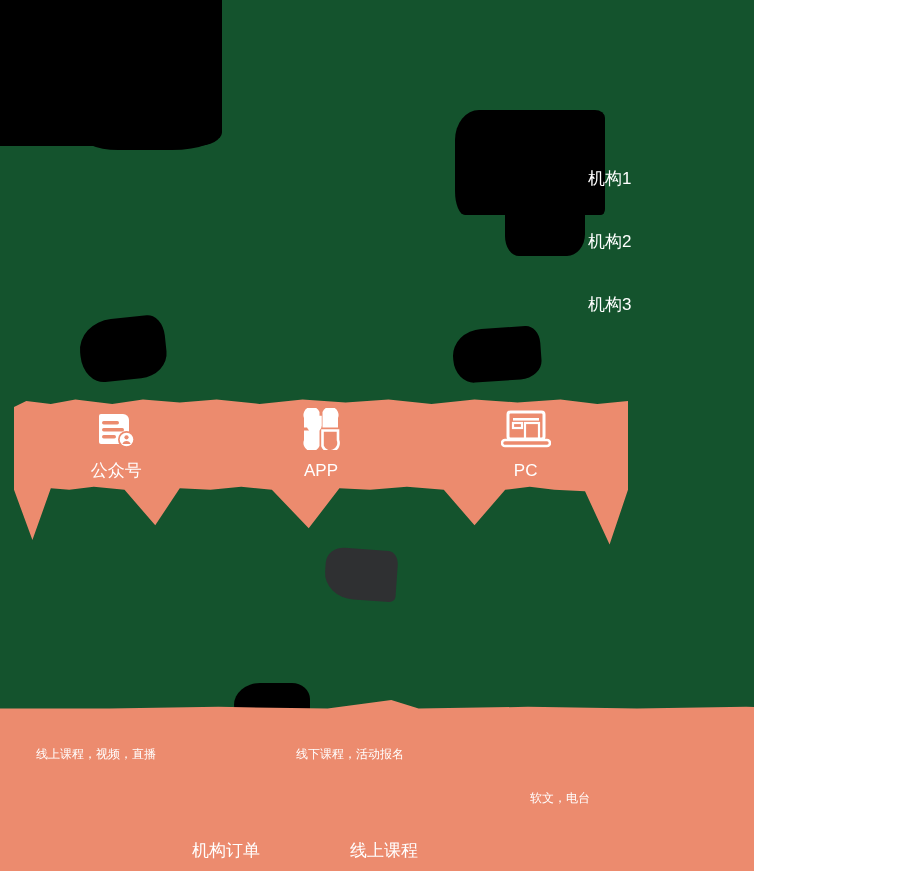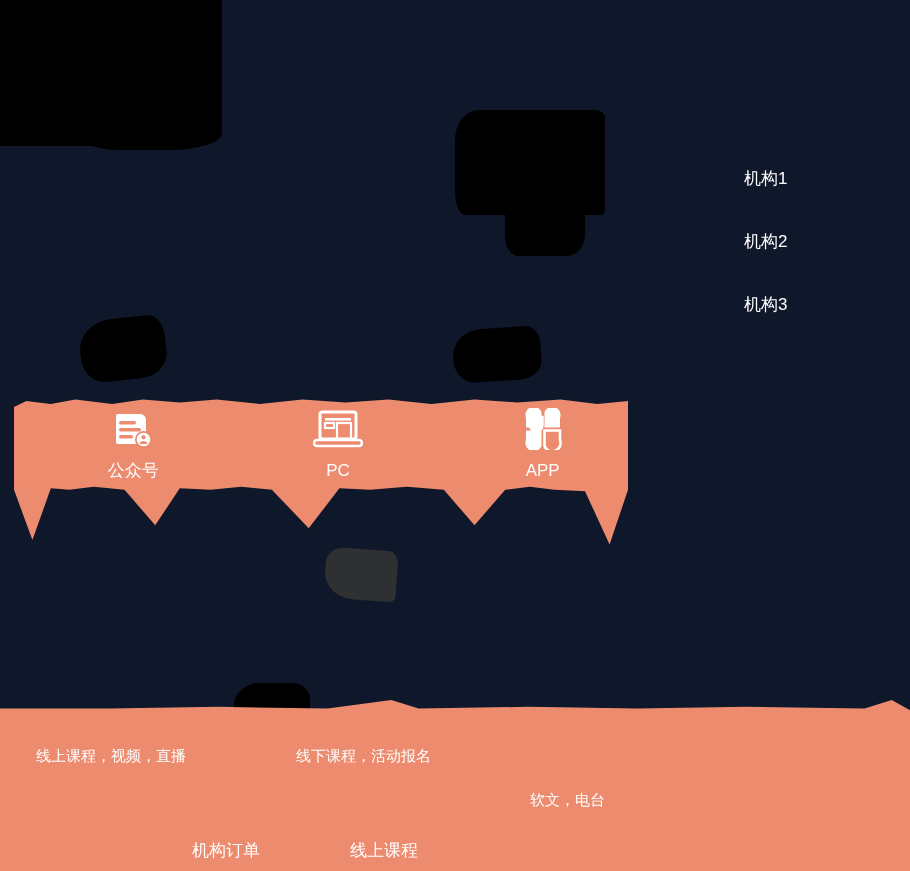--- a/index.html
+++ b/index.html
@@ -5,24 +5,24 @@
   html, body {
     margin: 0;
     padding: 0;
   }
   body {
     font-family: "Liberation Sans", "DejaVu Sans", sans-serif;
     background: #ffffff;
   }
   #stage {
     position: relative;
-    width: 910px;
+    width: 754px;
     height: 871px;
     overflow: hidden;
-    background: #0f172a;
+    background: #14532d;
   }
 
   
   .blob {
     position: absolute;
     background: #000000;
   }
   .blob-tl {
     left: 0; top: 0;
     width: 222px; height: 146px;
@@ -114,21 +114,21 @@
       40% 4%, 47% 1%, 54% 3%, 61% 1%, 68% 4%, 75% 1%, 82% 3%, 89% 1%,
       95% 4%, 100% 2%,
       100% 62%, 97% 99%, 93% 63%, 88% 62%, 84% 60%, 80% 62%,
       75% 86%, 70% 62%, 64% 60%, 58% 62%, 53% 61%, 48% 88%,
       42% 62%, 37% 60%, 32% 62%, 27% 61%, 23% 86%,
       18% 62%, 13% 60%, 9% 62%, 6% 61%, 3% 96%, 0% 62%
     );
   }
   .band-items {
     position: absolute;
-    left: 17px; top: 8px;
+    left: 0; top: 8px;
     width: 100%;
     display: flex;
     justify-content: space-around;
     align-items: flex-start;
   }
   .band-item {
     width: 110px;
     display: flex;
     flex-direction: column;
     align-items: center;
@@ -169,21 +169,21 @@
   .cat-row {
     position: absolute;
     left: 0;
     top: 48px;
     width: 910px;
     height: 30px;
   }
   .cat-item {
     position: absolute;
     color: #ffffff;
-    font-size: 15px;
+    font-size: 12px;
     line-height: 1;
     white-space: nowrap;
   }
   .cat-0 { left: 36px; }
   .cat-1 { left: 296px; }
   .cat-2 { left: 530px; margin-top: 44px; }
 
   .order-row {
     position: absolute;
     left: 0;
@@ -237,42 +237,42 @@
             <path d="M27.4 36 a4.3 4.3 0 0 1 8.2 0 z" fill="#ec8b6e"></path>
           </svg>
         </div>
         <div class="band-label">公众号</div>
       </div>
 
 
 
       <div class="band-item">
         <div class="band-icon">
+          <svg width="42" height="42" viewBox="0 0 42 42">
+            <path d="M19 20 H9.5 A7.5 7.5 0 0 1 9.5 5 H19 z" fill="#ffffff" transform="rotate(-90 14.25 12.5)"></path>
+            <path d="M19.5 4 A8 8 0 0 0 4 10 V19.5 H19.5 z" fill="#ffffff"></path>
+            <path d="M22.5 4 A8 8 0 0 1 38 10 V19.5 H22.5 z" fill="#ffffff"></path>
+            <path d="M19.5 38 A8 8 0 0 1 4 32 V22.5 H19.5 z" fill="#ffffff"></path>
+            <path d="M22.5 38 A8 8 0 0 0 38 32 V22.5 H22.5 z" fill="none" stroke="#ffffff" stroke-width="2.6"></path>
+          </svg>
+        </div>
+        <div class="band-label">APP</div>
+      </div>
+
+      <div class="band-item">
+        <div class="band-icon">
           <svg width="50" height="42" viewBox="0 0 50 42">
             <rect x="7" y="4" width="36" height="27" rx="2.5" fill="none" stroke="#ffffff" stroke-width="3"></rect>
             <rect x="12" y="10" width="26" height="2.6" fill="#ffffff"></rect>
             <rect x="12" y="15" width="9" height="5" fill="none" stroke="#ffffff" stroke-width="2.2"></rect>
             <rect x="24" y="15" width="14" height="16" fill="none" stroke="#ffffff" stroke-width="2.2"></rect>
             <rect x="1" y="32" width="48" height="6" rx="3" fill="none" stroke="#ffffff" stroke-width="2.6"></rect>
           </svg>
         </div>
         <div class="band-label">PC</div>
-      </div>
-
-      <div class="band-item">
-        <div class="band-icon">
-          <svg width="42" height="42" viewBox="0 0 42 42">
-            <path d="M19 20 H9.5 A7.5 7.5 0 0 1 9.5 5 H19 z" fill="#ffffff" transform="rotate(-90 14.25 12.5)"></path>
-            <path d="M19.5 4 A8 8 0 0 0 4 10 V19.5 H19.5 z" fill="#ffffff"></path>
-            <path d="M22.5 4 A8 8 0 0 1 38 10 V19.5 H22.5 z" fill="#ffffff"></path>
-            <path d="M19.5 38 A8 8 0 0 1 4 32 V22.5 H19.5 z" fill="#ffffff"></path>
-            <path d="M22.5 38 A8 8 0 0 0 38 32 V22.5 H22.5 z" fill="none" stroke="#ffffff" stroke-width="2.6"></path>
-          </svg>
-        </div>
-        <div class="band-label">APP</div>
       </div>
 
     </div>
   </div>
 
   <div class="bottom-panel">
     <div class="cat-row">
       <div class="cat-item cat-0">线上课程，视频，直播</div>
       <div class="cat-item cat-1">线下课程，活动报名</div>
       <div class="cat-item cat-2">软文，电台</div>

